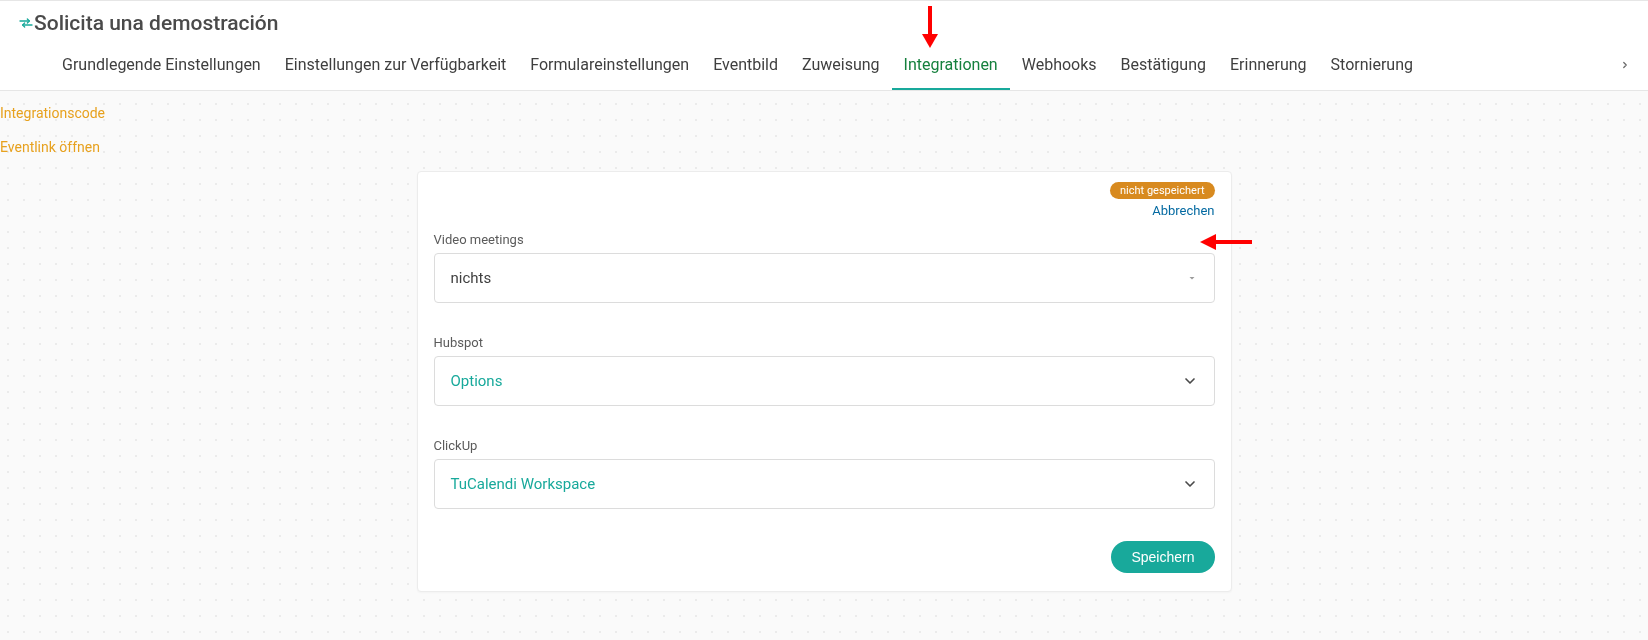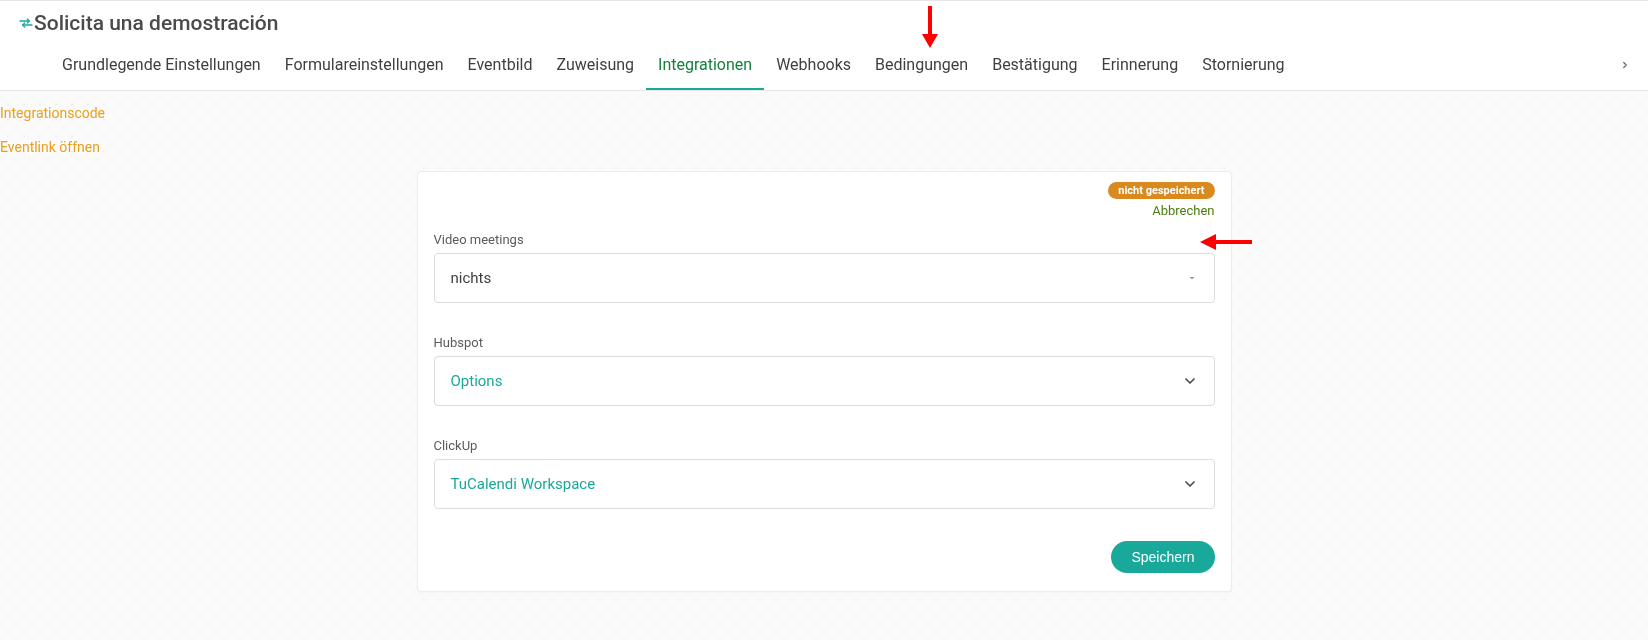--- a/index.html
+++ b/index.html
@@ -78,24 +78,23 @@
     align-items: flex-end;
     margin-bottom: 14px;
     gap: 4px;
   }
   .badge {
     background: #d88a1f;
     color: #fff;
     font-size: 11px;
     border-radius: 10px;
     padding: 2px 10px;
-    font-weight: bold;
   }
   .cancel-link {
-    color: #4d7c0f;
+    color: #0369a1;
     font-size: 13px;
     cursor: pointer;
   }
   .form-group { margin-bottom: 32px; }
   .form-label { font-size: 13px; color: #5b5b5b; margin-bottom: 6px; display:block; }
   .select {
     border: 1px solid #dcdcdc;
     border-radius: 4px;
     height: 50px;
     display: flex;
@@ -148,26 +147,26 @@
             <path d="M14 6 L17 9 L14 12"></path>
           <path d="M21 15 L7 15"></path>
             <path d="M10 12 L7 15 L10 18"></path>
         </svg>
       </span>
       <h1>Solicita una demostración</h1>
     </div>
     <div class="tabs-row">
       <div class="tabs" id="tabs">
           <div class="tab">Grundlegende Einstellungen</div>
+          <div class="tab">Einstellungen zur Verfügbarkeit</div>
           <div class="tab">Formulareinstellungen</div>
           <div class="tab">Eventbild</div>
           <div class="tab">Zuweisung</div>
           <div class="tab active">Integrationen</div>
           <div class="tab">Webhooks</div>
-          <div class="tab">Bedingungen</div>
           <div class="tab">Bestätigung</div>
           <div class="tab">Erinnerung</div>
           <div class="tab">Stornierung</div>
         </div>
       <div class="tabs-scroll-right">
         <svg width="10" height="14" viewBox="0 0 24 24" fill="none" stroke="#6b6b6b" stroke-width="3" stroke-linecap="round" stroke-linejoin="round">
             <polyline points="9 6 15 12 9 18"></polyline>
           </svg>
       </div>
     </div>

